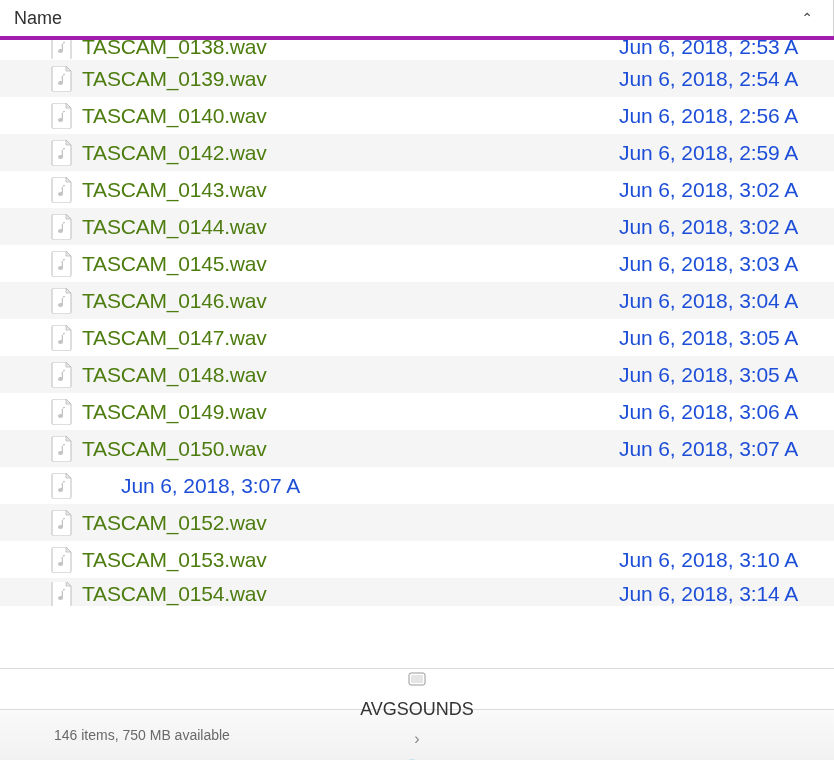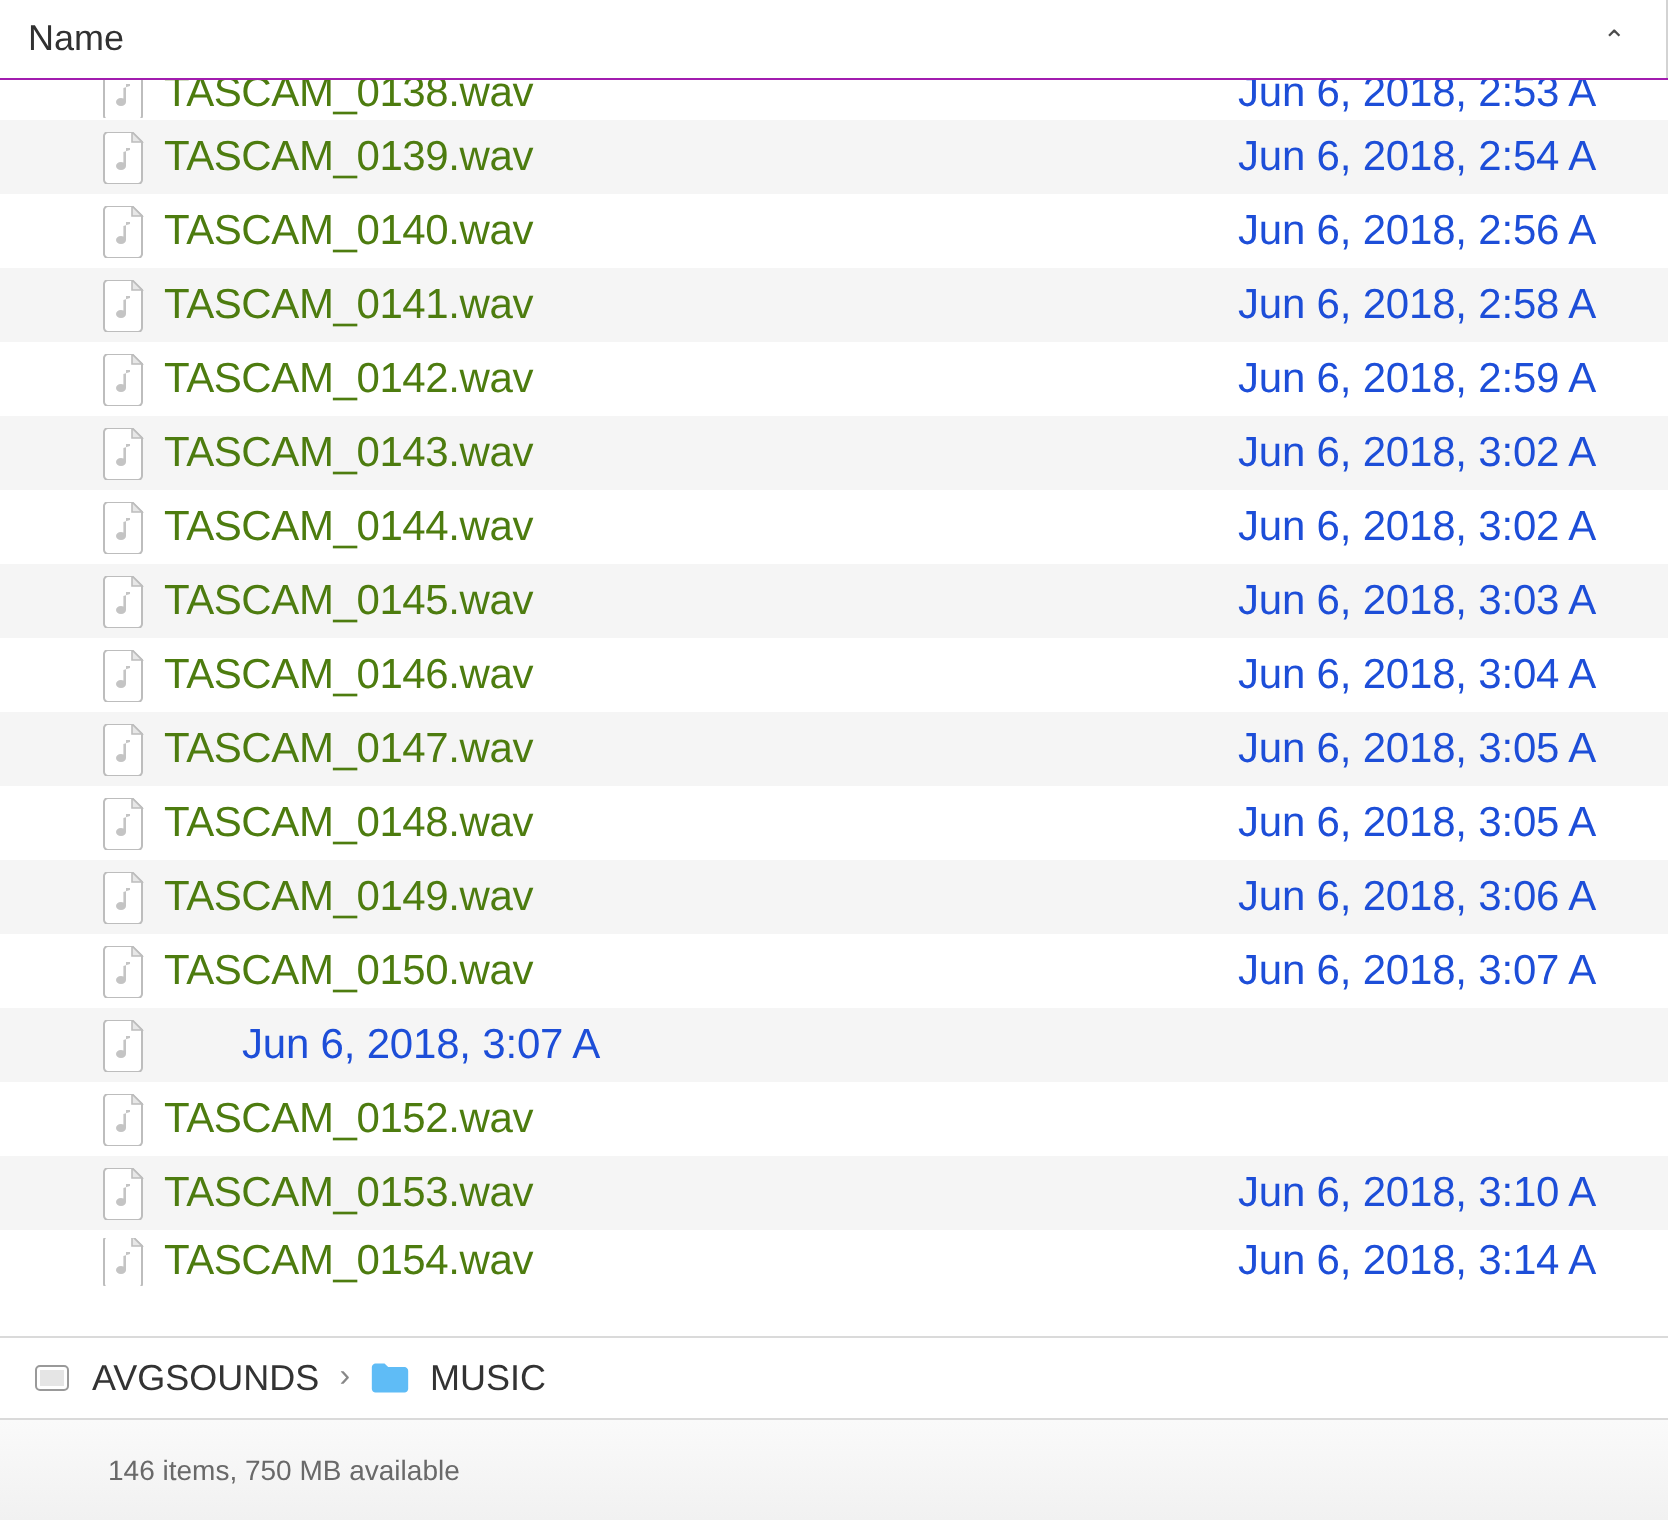--- a/index.html
+++ b/index.html
@@ -12,21 +12,21 @@
       width: 834px;
       height: 760px;
       overflow: hidden;
       background: #fff;
       font-size: 18px;
       -webkit-font-smoothing: antialiased;
     }
     .header {
       display: flex;
       background: #fff;
-      border-bottom: 1px solid #a21caf;
+      border-bottom: 4px solid #a21caf;
       height: 40px;
     }
     .header-col {
       display: flex;
       align-items: center;
       padding: 0 14px;
       font-size: 18px;
       color: #313131;
       position: relative;
     }
@@ -107,20 +107,21 @@
     }
     .breadcrumb {
       display: flex;
       align-items: center;
       height: 42px;
       padding: 0 16px;
       border-top: 1px solid #dadada;
       border-bottom: 1px solid #dadada;
       background: #fff;
       gap: 10px;
+      flex-direction: column;
     }
     .breadcrumb-icon {
       width: 20px;
       height: 20px;
       display: flex;
       align-items: center;
       justify-content: center;
     }
     .breadcrumb-text {
       font-size: 18px;
@@ -183,31 +184,20 @@
     <div class="file-row">
       <span class="file-icon">
         <svg viewBox="0 0 22 26">
   <path d="M3 0 L15 0 L20 5 L20 24 C20 25 19 26 18 26 L3 26 C2 26 1 25 1 24 L1 2 C1 1 2 0 3 0 Z" fill="#fff" stroke="#bdbdbd" stroke-width="1"></path>
   <path d="M15 0 L15 5 L20 5 Z" fill="#e7e7e7" stroke="#bdbdbd" stroke-width="0.8"></path>
   <path d="M12 8 L12 17 C12 18 11 19 9.5 19 C8 19 7 18 7 17 C7 16 8 15 9.5 15 C10 15 10.3 15.1 10.7 15.3 L10.7 10 L14 9 L14 8 Z" fill="#c4c4c4"></path>
 </svg>
       </span>
       <span class="file-name">TASCAM_0140.wav</span>
       <span class="file-date">Jun 6, 2018, 2:56 A</span>
-    </div>
-    <div class="file-row">
-      <span class="file-icon">
-        <svg viewBox="0 0 22 26">
-  <path d="M3 0 L15 0 L20 5 L20 24 C20 25 19 26 18 26 L3 26 C2 26 1 25 1 24 L1 2 C1 1 2 0 3 0 Z" fill="#fff" stroke="#bdbdbd" stroke-width="1"></path>
-  <path d="M15 0 L15 5 L20 5 Z" fill="#e7e7e7" stroke="#bdbdbd" stroke-width="0.8"></path>
-  <path d="M12 8 L12 17 C12 18 11 19 9.5 19 C8 19 7 18 7 17 C7 16 8 15 9.5 15 C10 15 10.3 15.1 10.7 15.3 L10.7 10 L14 9 L14 8 Z" fill="#c4c4c4"></path>
-</svg>
-      </span>
-      <span class="file-name">TASCAM_0141.wav</span>
-      <span class="file-date">Jun 6, 2018, 2:58 A</span>
     </div>
     <div class="file-row">
       <span class="file-icon">
         <svg viewBox="0 0 22 26">
   <path d="M3 0 L15 0 L20 5 L20 24 C20 25 19 26 18 26 L3 26 C2 26 1 25 1 24 L1 2 C1 1 2 0 3 0 Z" fill="#fff" stroke="#bdbdbd" stroke-width="1"></path>
   <path d="M15 0 L15 5 L20 5 Z" fill="#e7e7e7" stroke="#bdbdbd" stroke-width="0.8"></path>
   <path d="M12 8 L12 17 C12 18 11 19 9.5 19 C8 19 7 18 7 17 C7 16 8 15 9.5 15 C10 15 10.3 15.1 10.7 15.3 L10.7 10 L14 9 L14 8 Z" fill="#c4c4c4"></path>
 </svg>
       </span>
       <span class="file-name">TASCAM_0142.wav</span>

